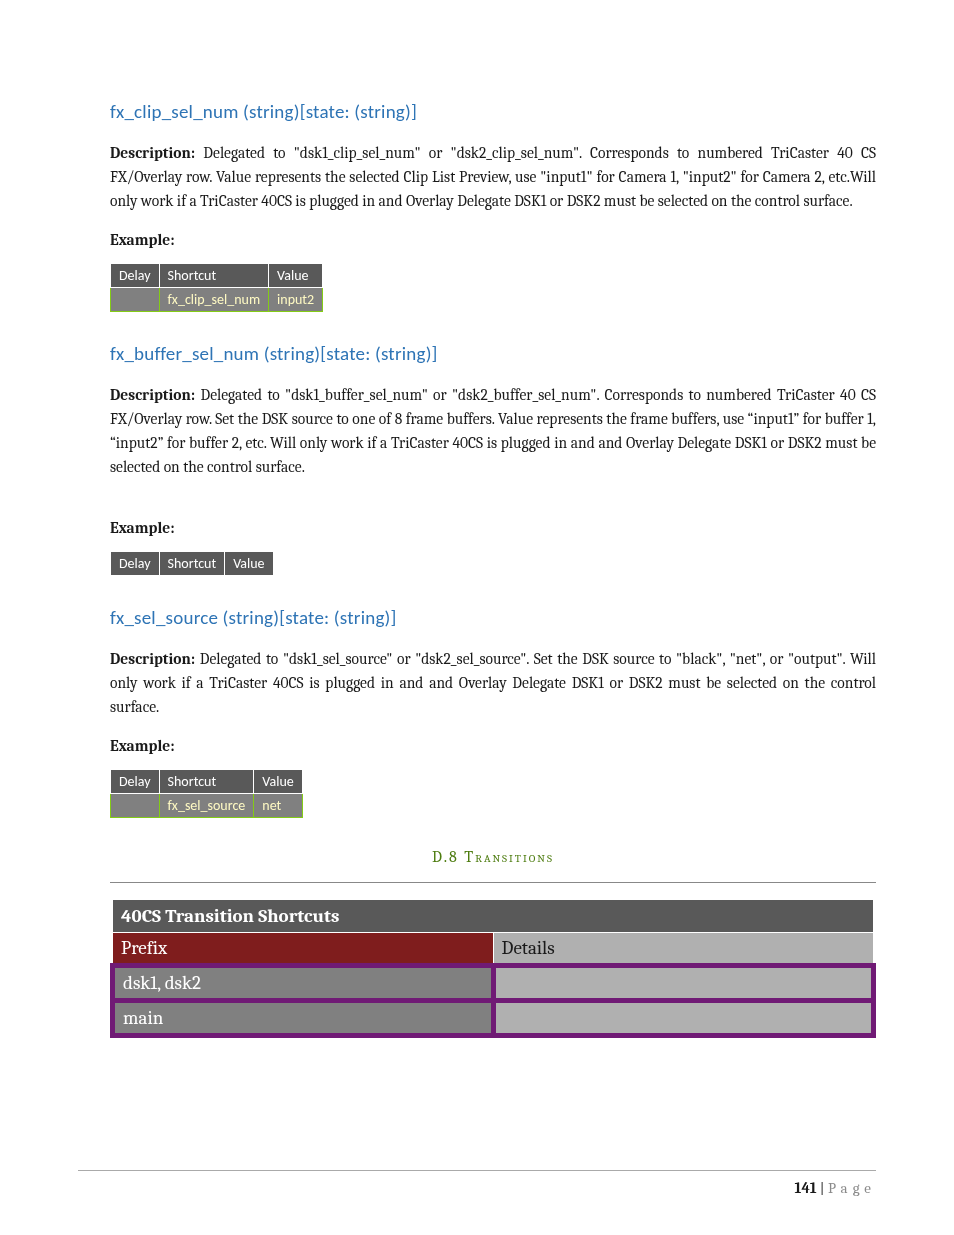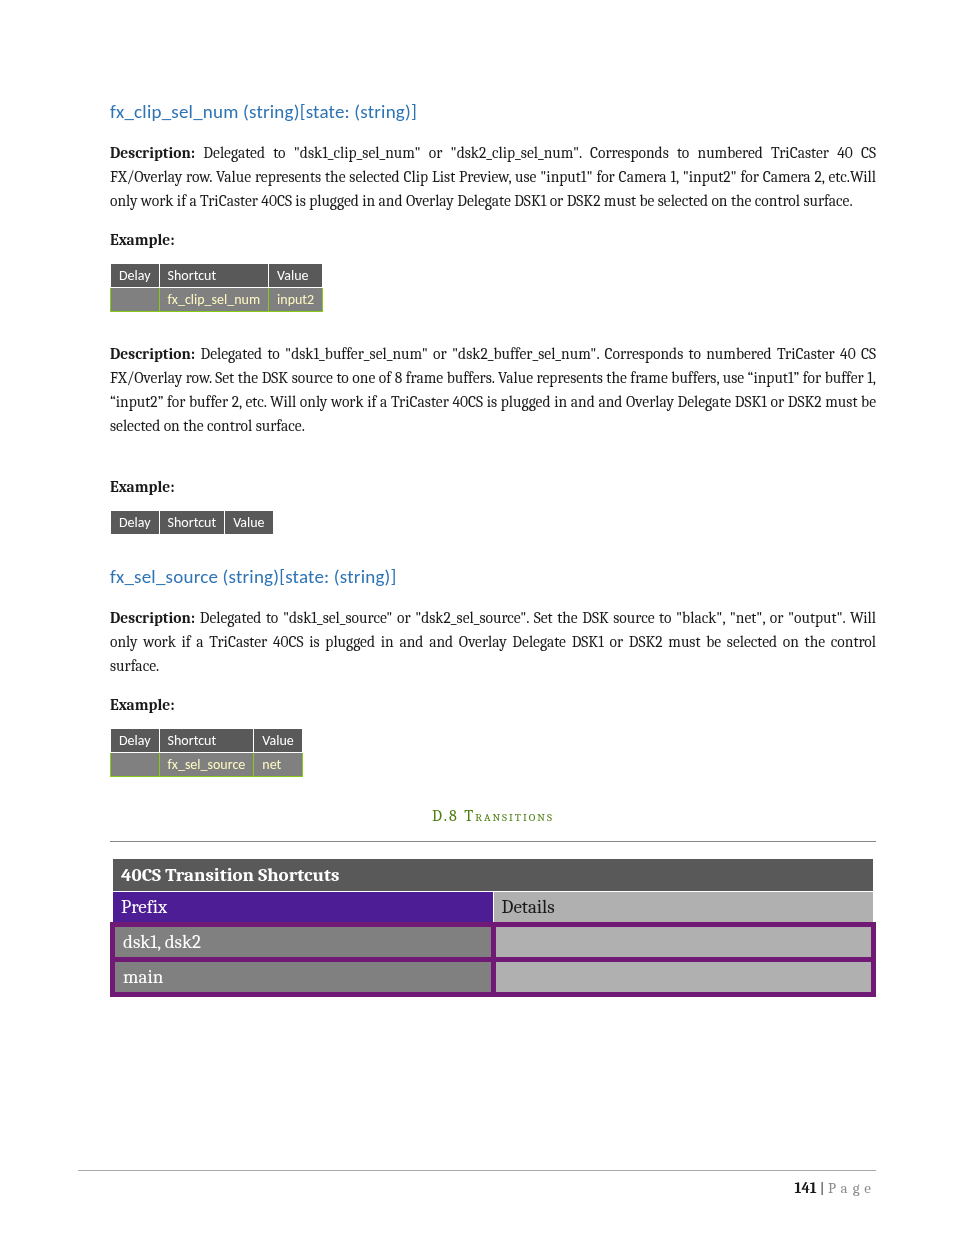--- a/index.html
+++ b/index.html
@@ -82,21 +82,21 @@
     font-size: 19px;
   }
   table.trans tr.title td {
     background: #595959;
     color: #fff;
     font-weight: 700;
     padding: 5px 8px;
     border: 1px solid #fff;
   }
   table.trans tr.hdr td {
-    background: #4c1d95;
+    background: #7f1d1d;
     color: #fff;
     padding: 4px 8px;
     border: 1px solid #fff;
     width: 50%;
   }
   table.trans tr.hdr td.light {
     background: #b0b0b0;
     color: #1a1a1a;
   }
   table.trans tr.row td {
@@ -149,20 +149,21 @@
       <tr>
         <td class="empty"></td>
         <td>fx_clip_sel_num</td>
         <td>input2</td>
       </tr>
     </tbody>
       </table>
   </div>
 
   <div class="block">
+    <h2 class="cmd-heading">fx_buffer_sel_num (string)[state: (string)]</h2>
     <p class="desc">
       <b>Description:</b><span> Delegated to "dsk1_buffer_sel_num" or "dsk2_buffer_sel_num". Corresponds to numbered TriCaster 40 CS FX/Overlay row. Set the DSK source to one of 8 frame buffers. Value represents the frame buffers, use “input1” for buffer 1, “input2” for buffer 2, etc. Will only work if a TriCaster 40CS is plugged in and and Overlay Delegate DSK1 or DSK2 must be selected on the control surface.</span>
     </p>
     <div style="height:22px"></div>
     <p class="example-label">Example:</p>
     <table class="ex">
       <tbody>
           <tr>
         <th>Delay</th>
         <th>Shortcut</th>

